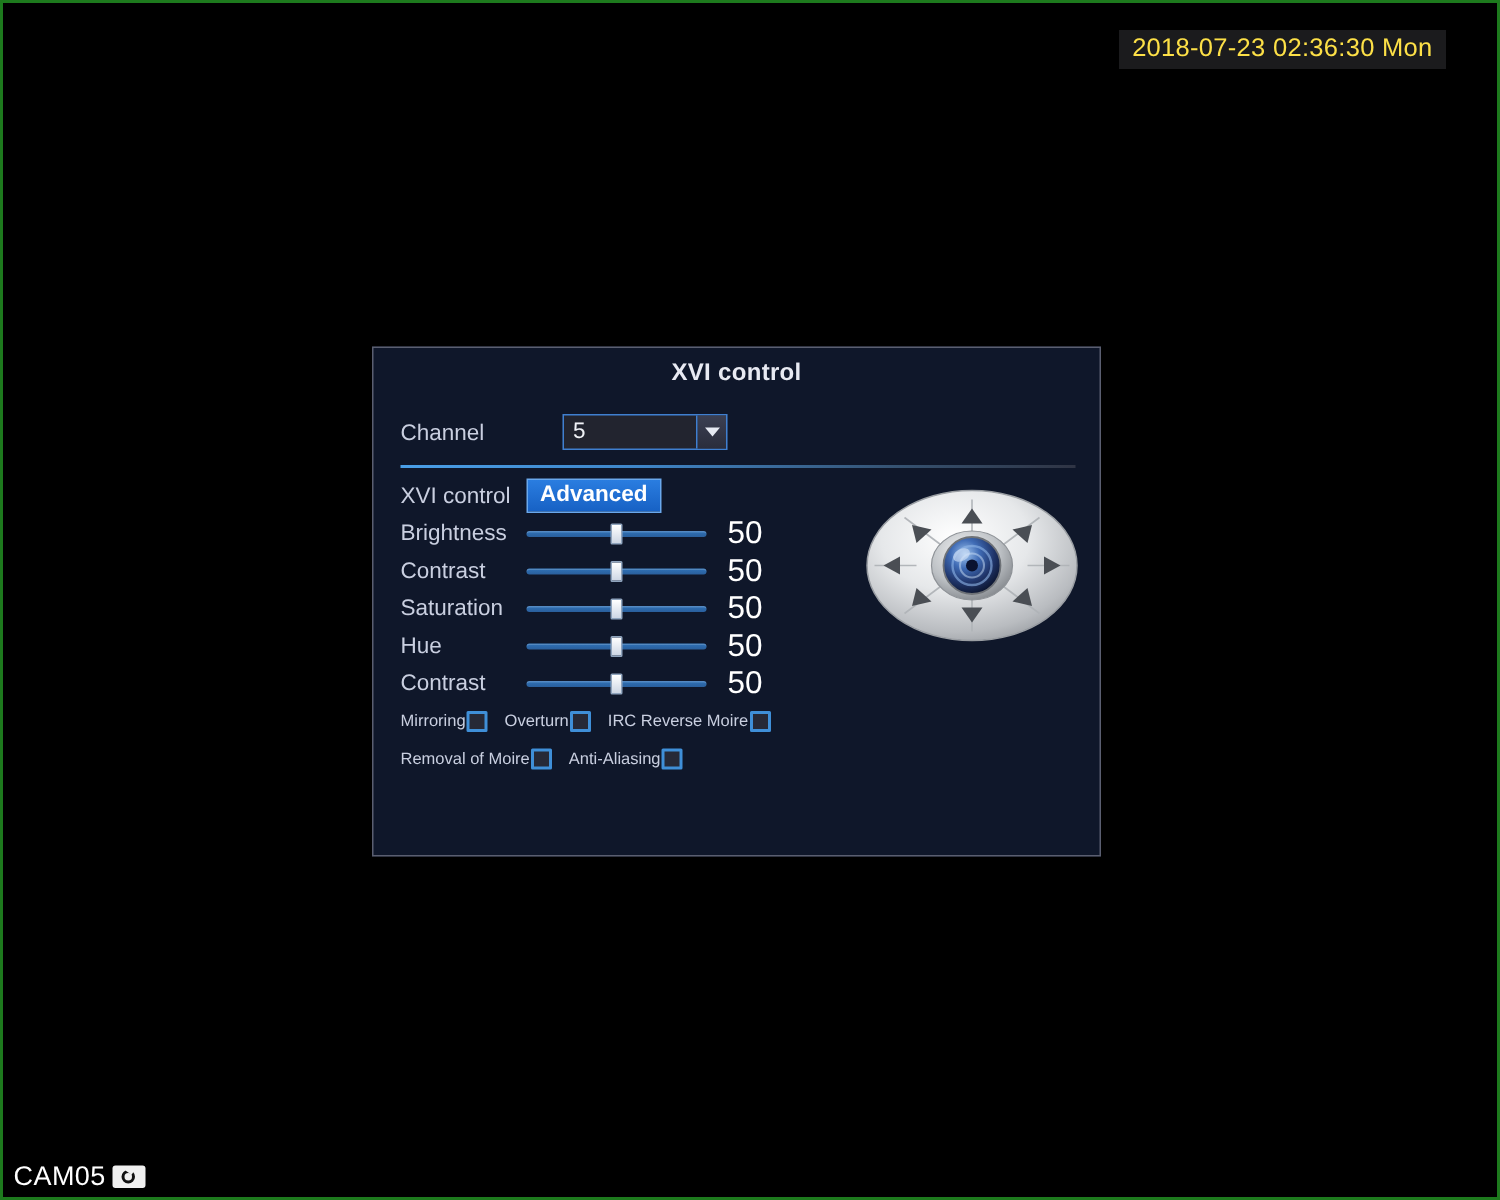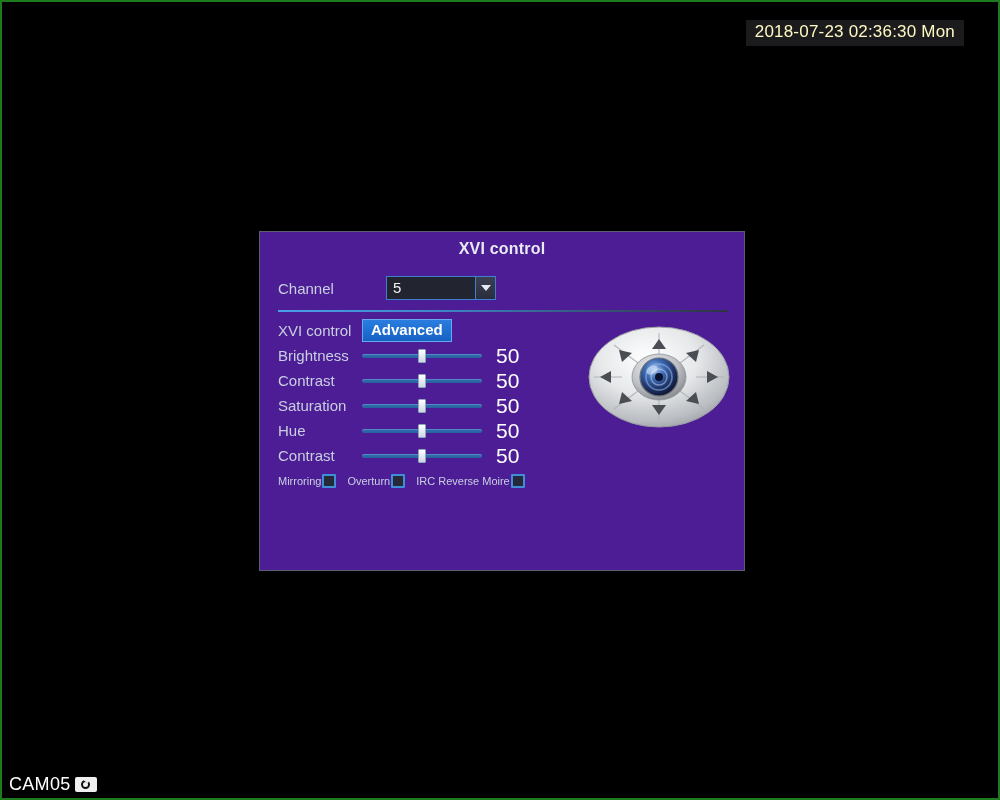--- a/index.html
+++ b/index.html
@@ -23,21 +23,21 @@
     background: #000000;
     box-sizing: border-box;
     border: 2px solid #1d7a1d;
   }
 
   
   #osd-timestamp {
     position: absolute;
     right: 34px;
     top: 18px;
-    color: #fef9c3;
+    color: #fde047;
     font-size: 17px;
     letter-spacing: 0.2px;
     background: #1b1b1d;
     padding: 2px 9px 4px 9px;
     white-space: nowrap;
     font-family: "Liberation Sans", sans-serif;
   }
 
   
   #osd-camlabel {
@@ -78,25 +78,25 @@
     position: absolute;
     top: -3px; right: -1px;
     width: 5px; height: 3px;
     background: #f0f0f0;
     transform: rotate(35deg);
   }
 
   
   #dialog {
     position: absolute;
-    left: 257px;
+    left: 246px;
     top: 229px;
     width: 486px;
     height: 340px;
-    background: #4c1d95;
+    background: #0f172a;
     border: 1px solid #5a5e70;
     box-sizing: border-box;
     box-shadow: 0 2px 6px rgba(0,0,0,0.85);
   }
   #dialog-title {
     text-align: center;
     color: #e8eaf2;
     font-size: 16px;
     font-weight: bold;
     padding-top: 8px;
@@ -370,20 +370,31 @@
               <span class="checkbox"></span>
             </span>
             <span class="cb-gap"></span>
             <span class="cb-item">
               <span class="cb-text">Overturn</span>
               <span class="checkbox"></span>
             </span>
             <span class="cb-gap"></span>
             <span class="cb-item">
               <span class="cb-text">IRC Reverse Moire</span>
+              <span class="checkbox"></span>
+            </span>
+          </div>
+          <div class="cb-row">
+            <span class="cb-item">
+              <span class="cb-text">Removal of Moire</span>
+              <span class="checkbox"></span>
+            </span>
+            <span class="cb-gap"></span>
+            <span class="cb-item">
+              <span class="cb-text">Anti-Aliasing</span>
               <span class="checkbox"></span>
             </span>
           </div>
         </div>
     </div>
 
     <svg id="ptz-wheel" viewBox="0 0 146 104">
       <defs>
         <radialGradient id="discGrad" cx="42%" cy="32%" r="78%">
           <stop offset="0%" stop-color="#ffffff"></stop>

